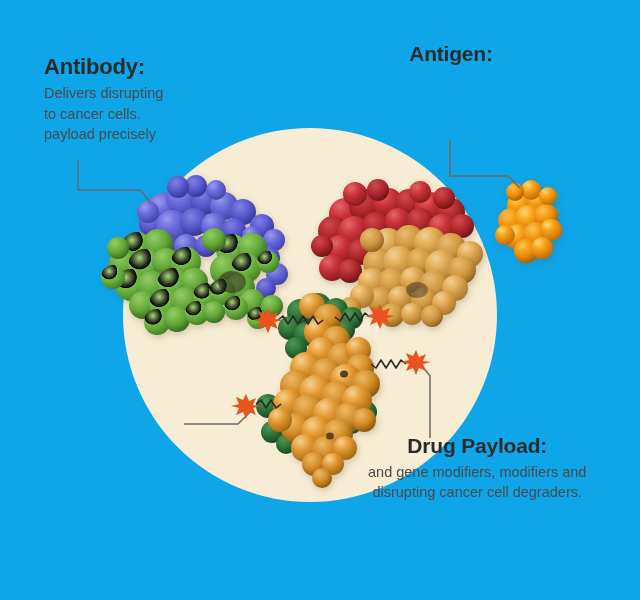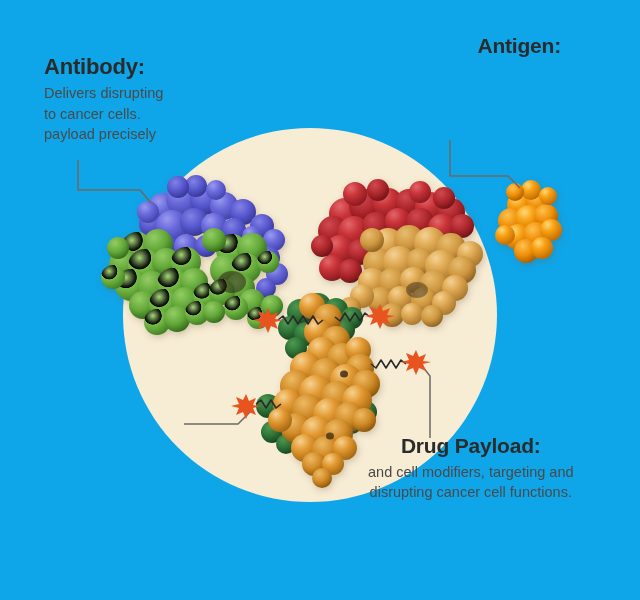--- a/index.html
+++ b/index.html
@@ -42,21 +42,21 @@
   }
   .callout .body {
     font-size: 14.5px;
     color: #4a4a4a;
     line-height: 1.42;
     margin: 0;
   }
   .callout .body span { display: block; white-space: nowrap; }
 
   #callout-antibody { left: 44px; top: 54px; text-align: left; }
-  #callout-antigen  { left: 341px; top: 34px; text-align: right; width: 220px; }
+  #callout-antigen  { left: 341px; top: 42px; text-align: center; width: 220px; }
   #callout-linker   { left: 88px; top: 404px; text-align: left; }
   #callout-payload  { left: 368px; top: 434px; text-align: center; }
 
   #callout-antigen .title { font-size: 21px; }
   #callout-payload .title { font-size: 21px; }
   #callout-linker .title  { font-size: 21px; }
 
   
   .overlay {
     position: absolute;
@@ -401,18 +401,18 @@
   </div>
 
   <div class="callout" id="callout-antigen">
     <p class="title">Antigen:</p>
   </div>
 
 
   <div class="callout" id="callout-payload">
     <p class="title">Drug Payload:</p>
     <p class="body">
-      <span>and cell modifiers, targeting and</span>
-      <span>disrupting cancer cell functions.</span>
+      <span>and gene modifiers, modifiers and</span>
+      <span>disrupting cancer cell degraders.</span>
     </p>
   </div>
 
 </div>
 
 </body></html>

